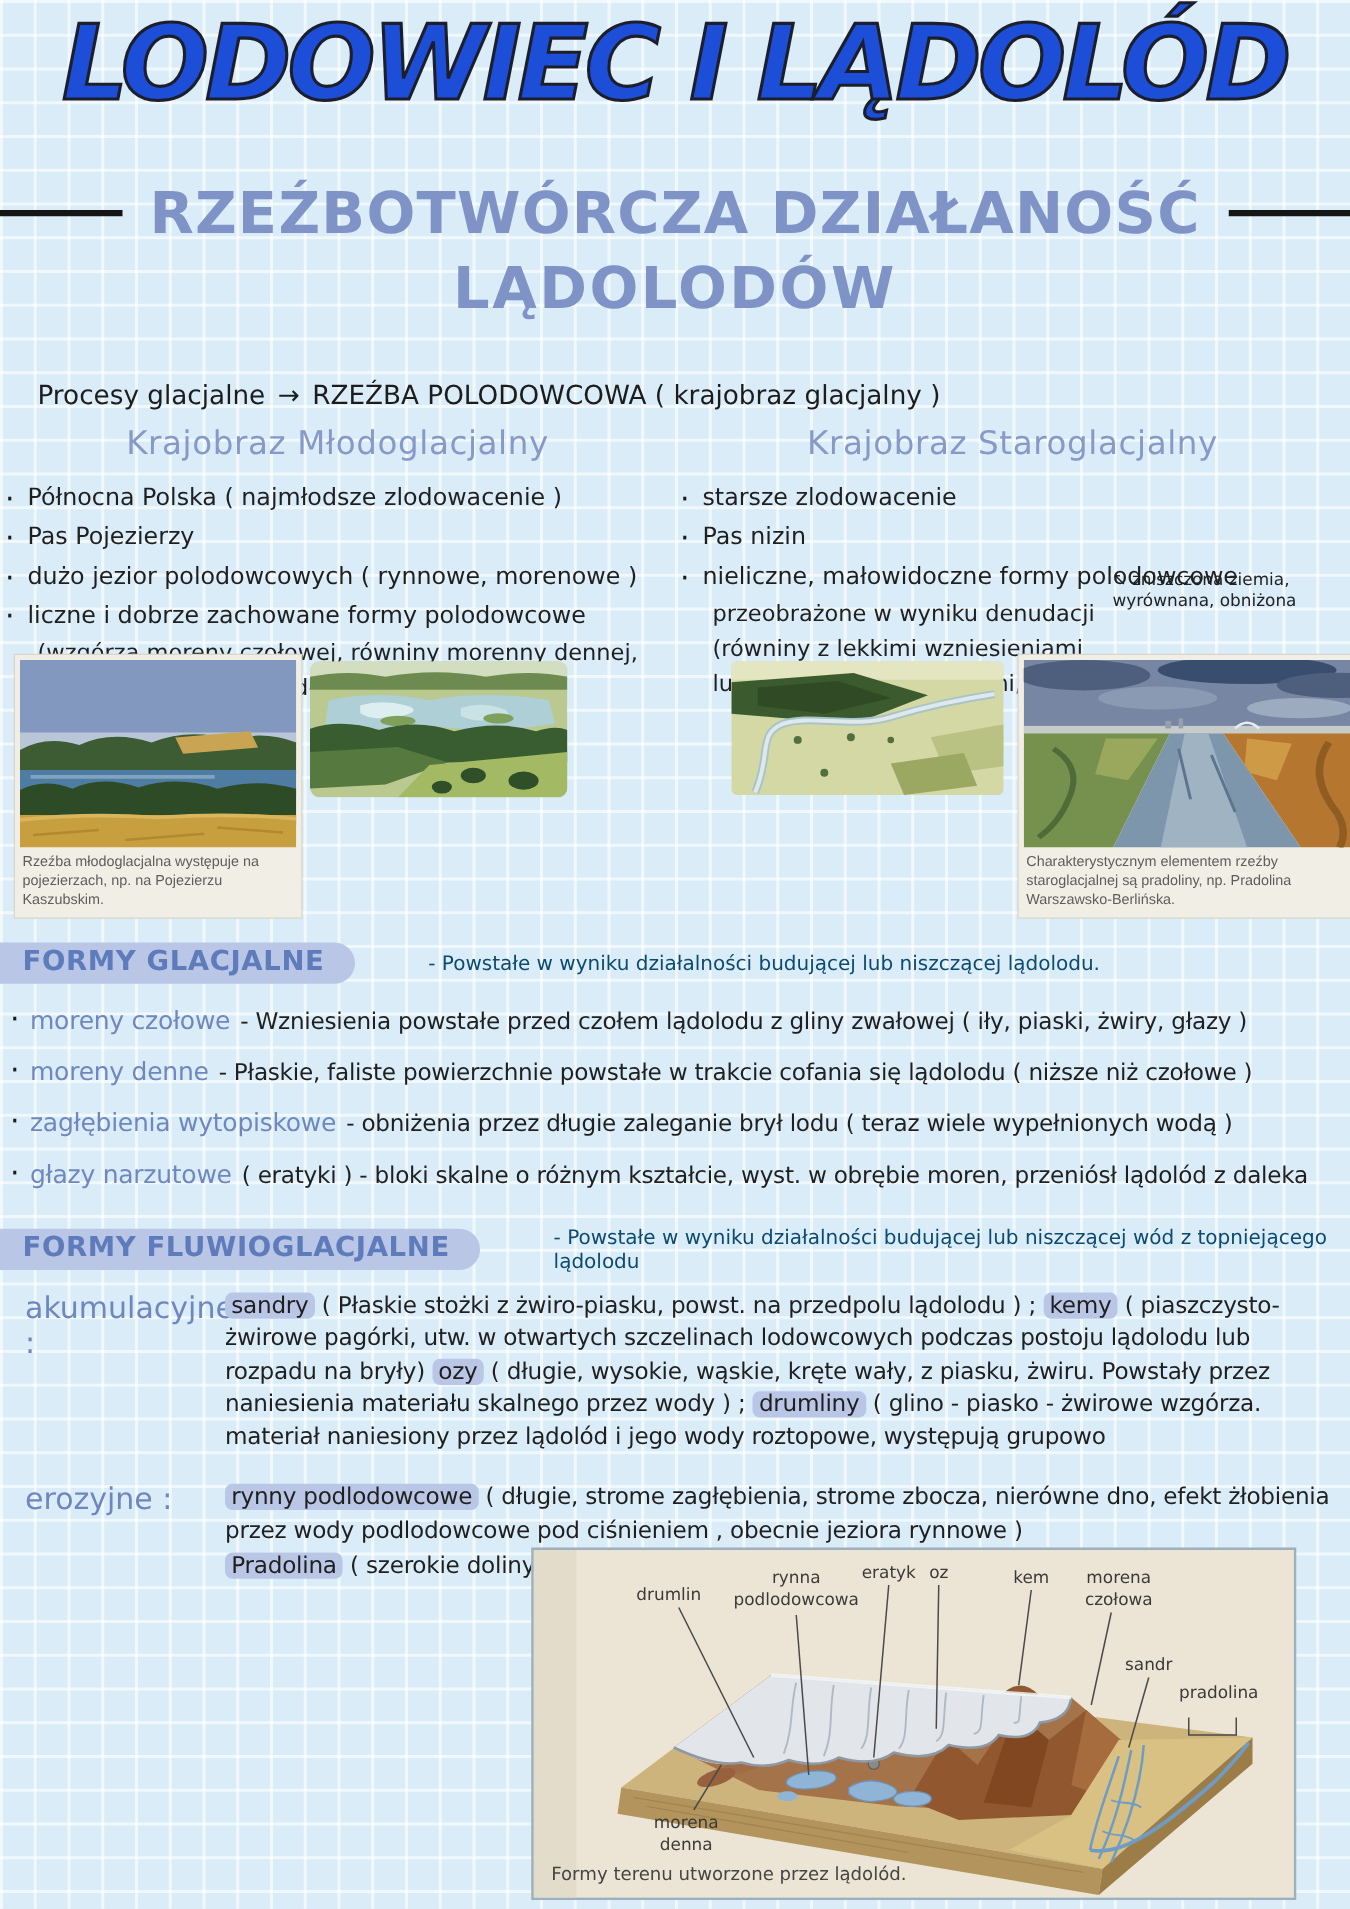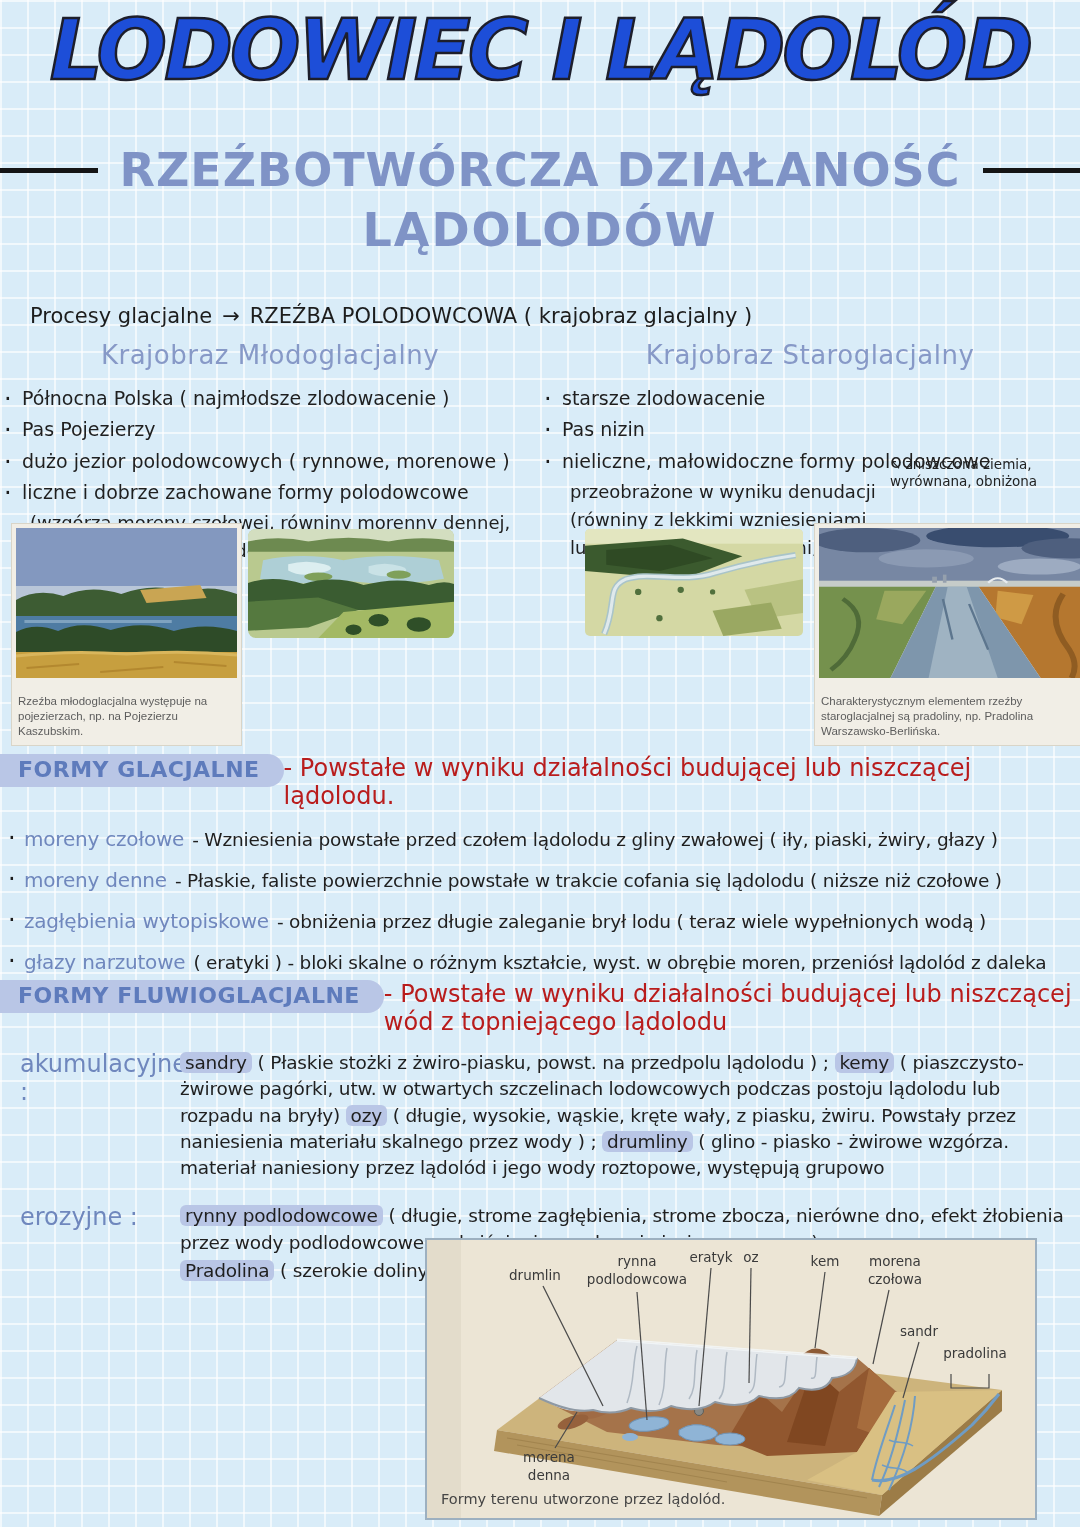--- a/index.html
+++ b/index.html
@@ -40,34 +40,34 @@
   .col-old{left:540px;}
   .col-header{text-align:center;color:#8799c7;font-size:26px;margin-bottom:16px;letter-spacing:.5px;}
   .bullet{position:relative;padding-left:22px;font-size:19px;line-height:1.28;margin-bottom:7px;}
   .bullet::before{content:"·";position:absolute;left:4px;top:-2px;font-size:24px;color:#1c1c1c;}
   .cont{padding-left:30px;font-size:18px;line-height:1.28;margin-bottom:5px;}
   .note{position:absolute;top:116px;left:350px;width:186px;font-size:13.5px;line-height:1.25;color:#222;}
 
   
   .photo-card{position:absolute;background:#f1eee6;box-shadow:0 0 0 1px #d9d5c8;padding:4px;box-sizing:border-box;}
   .photo-card svg{display:block;width:100%;}
-  .photo-caption{font-family:"Liberation Sans",sans-serif;font-size:11.5px;color:#5d5d5d;line-height:1.3;padding:16px 2px 2px;}
+  .photo-caption{font-family:"Liberation Sans",sans-serif;font-size:11.5px;color:#5d5d5d;line-height:1.3;padding:5px 2px 2px;}
   .photo-bare{position:absolute;overflow:hidden;border-radius:8px;}
   .photo-bare svg{display:block;width:100%;height:100%;}
 
   
   .section{position:absolute;left:0;width:1080px;}
   .sec-glacial{top:754px;}
   .sec-fluvio{top:980px;}
-  .headrow{display:flex;align-items:flex-start;}
+  .headrow{display:flex;align-items:center;gap:45px;}
   .pill{
     background:#b9c6e6;color:#5e7bbc;font-weight:bold;font-size:22px;letter-spacing:.5px;
     padding:3px 24px 5px 18px;border-radius:0 22px 22px 0;white-space:nowrap;
   }
-  .headdesc{font-size:24px;color:#b91c1c;}
+  .headdesc{margin-left:14px;font-size:16px;color:#0c4a6e;}
   .termline{margin-top:17px;padding-left:24px;font-size:18.5px;letter-spacing:-.2px;position:relative;white-space:nowrap;}
   .termline::before{content:"·";position:absolute;left:8px;top:-3px;font-size:24px;color:#1c1c1c;}
   .term{color:#6f87bd;font-size:20px;margin-right:8px;}
 
   .defrow{display:flex;margin-top:14px;}
   .deflabel{flex:none;width:180px;color:#6f87bd;font-size:24px;padding-left:20px;box-sizing:border-box;}
   .defbody{flex:1;font-size:18.5px;line-height:1.42;padding-right:12px;letter-spacing:-.2px;}
   .hl{background:#b9c6e6;border-radius:6px;padding:0 5px;}
   .defbody .blockline{display:block;margin-top:2px;}
 

